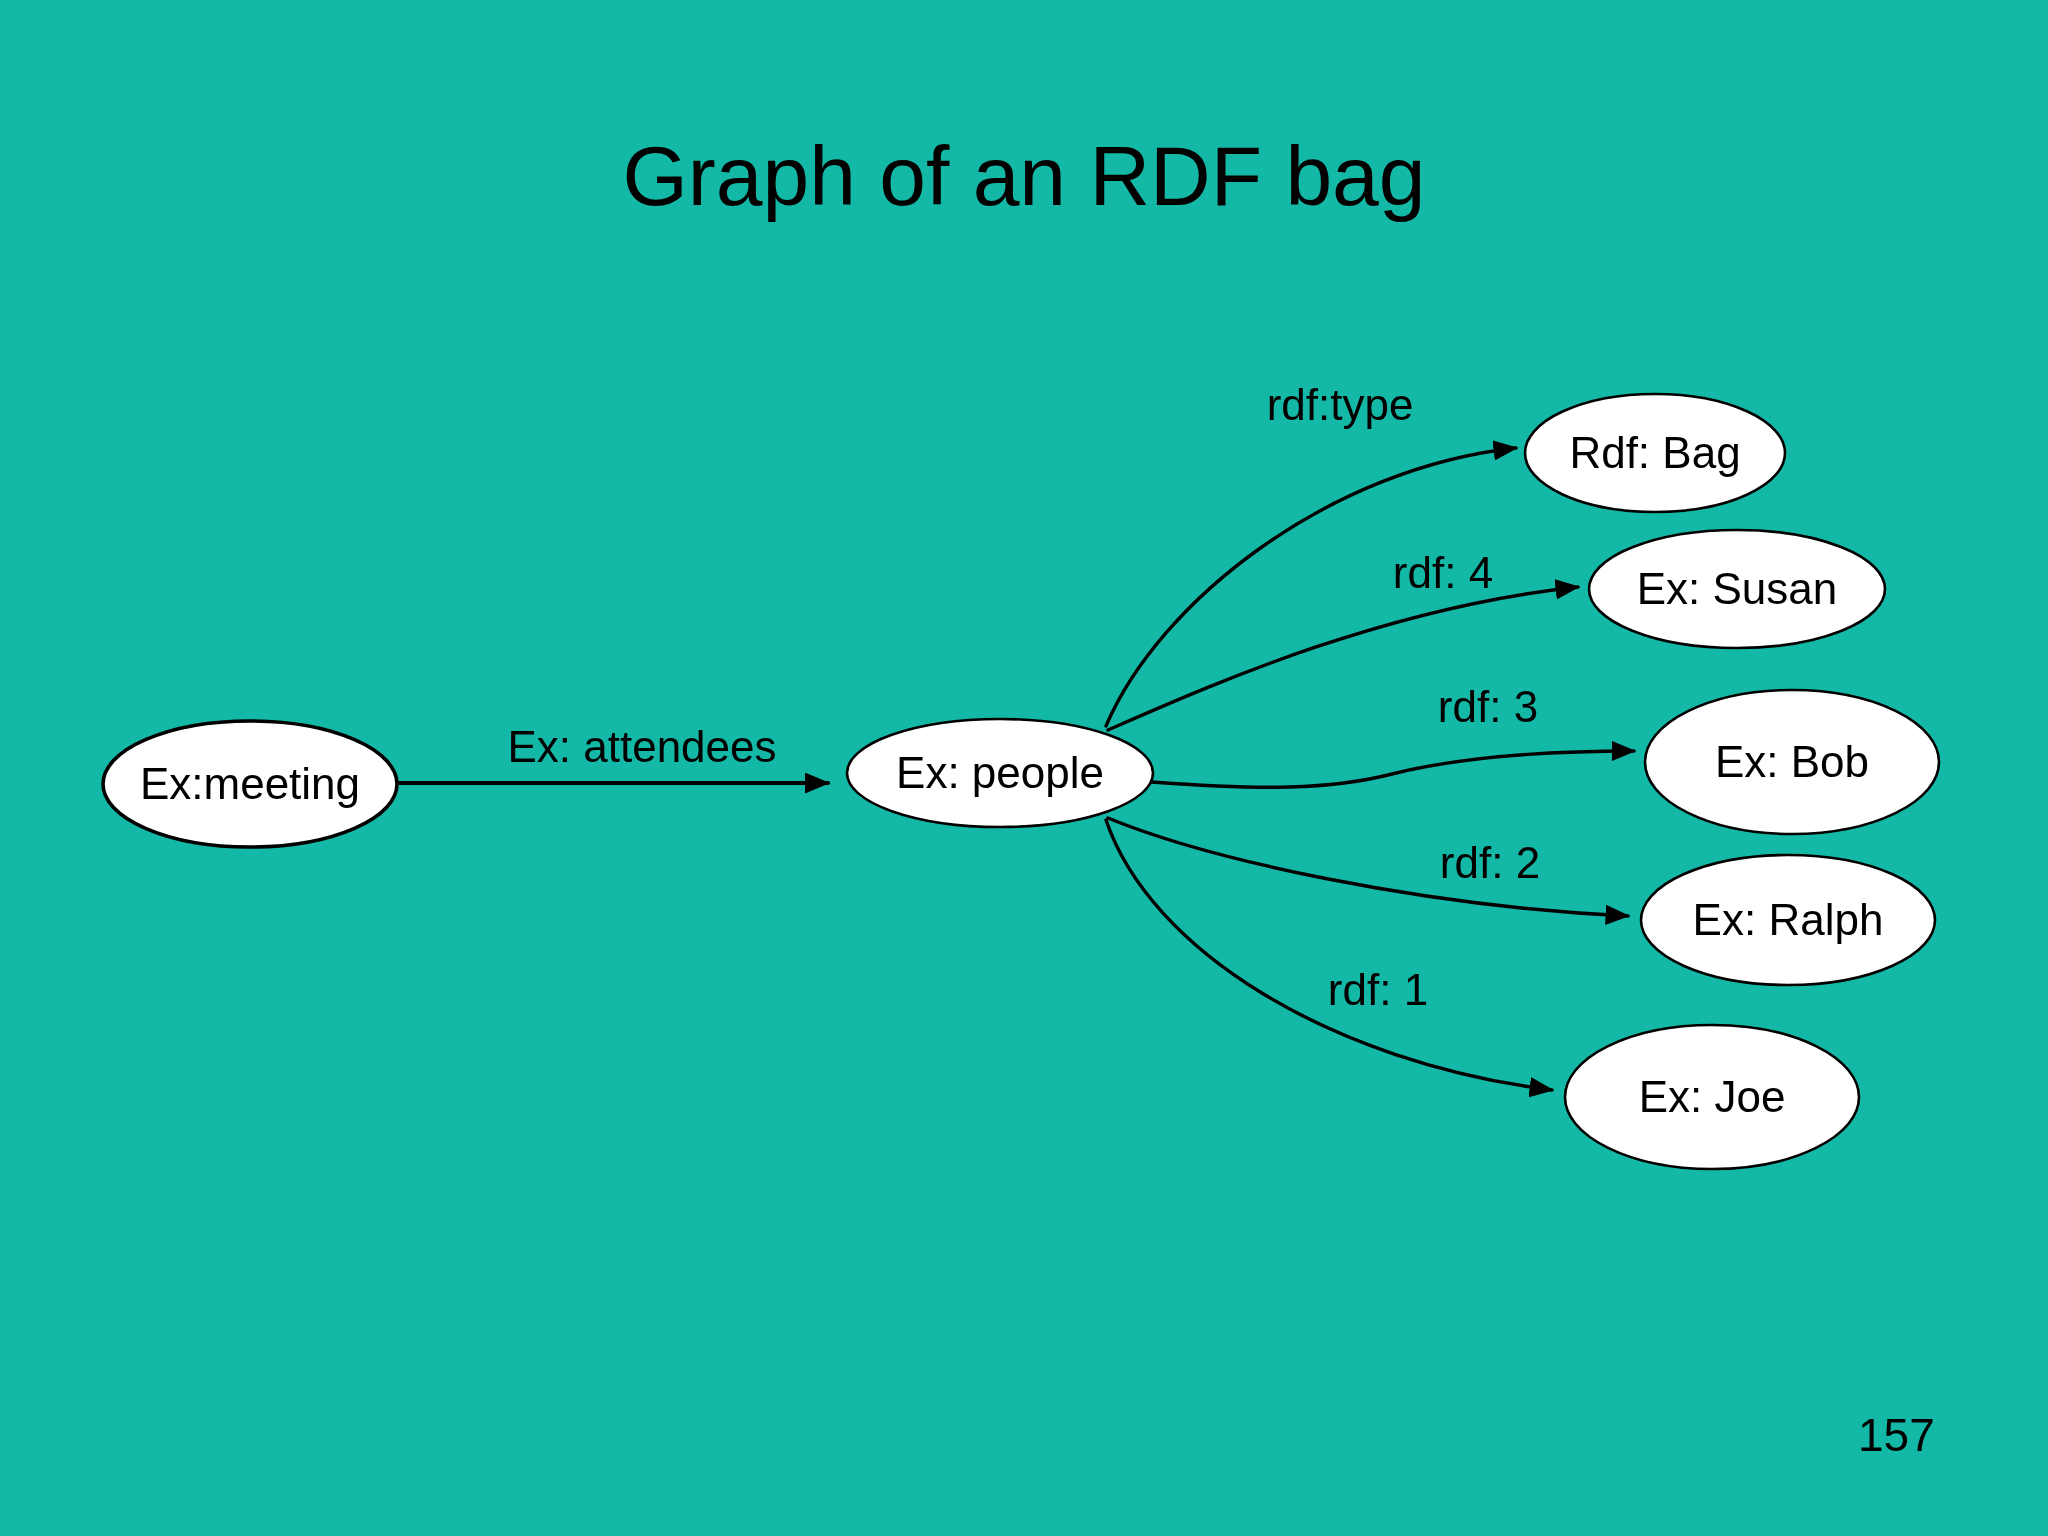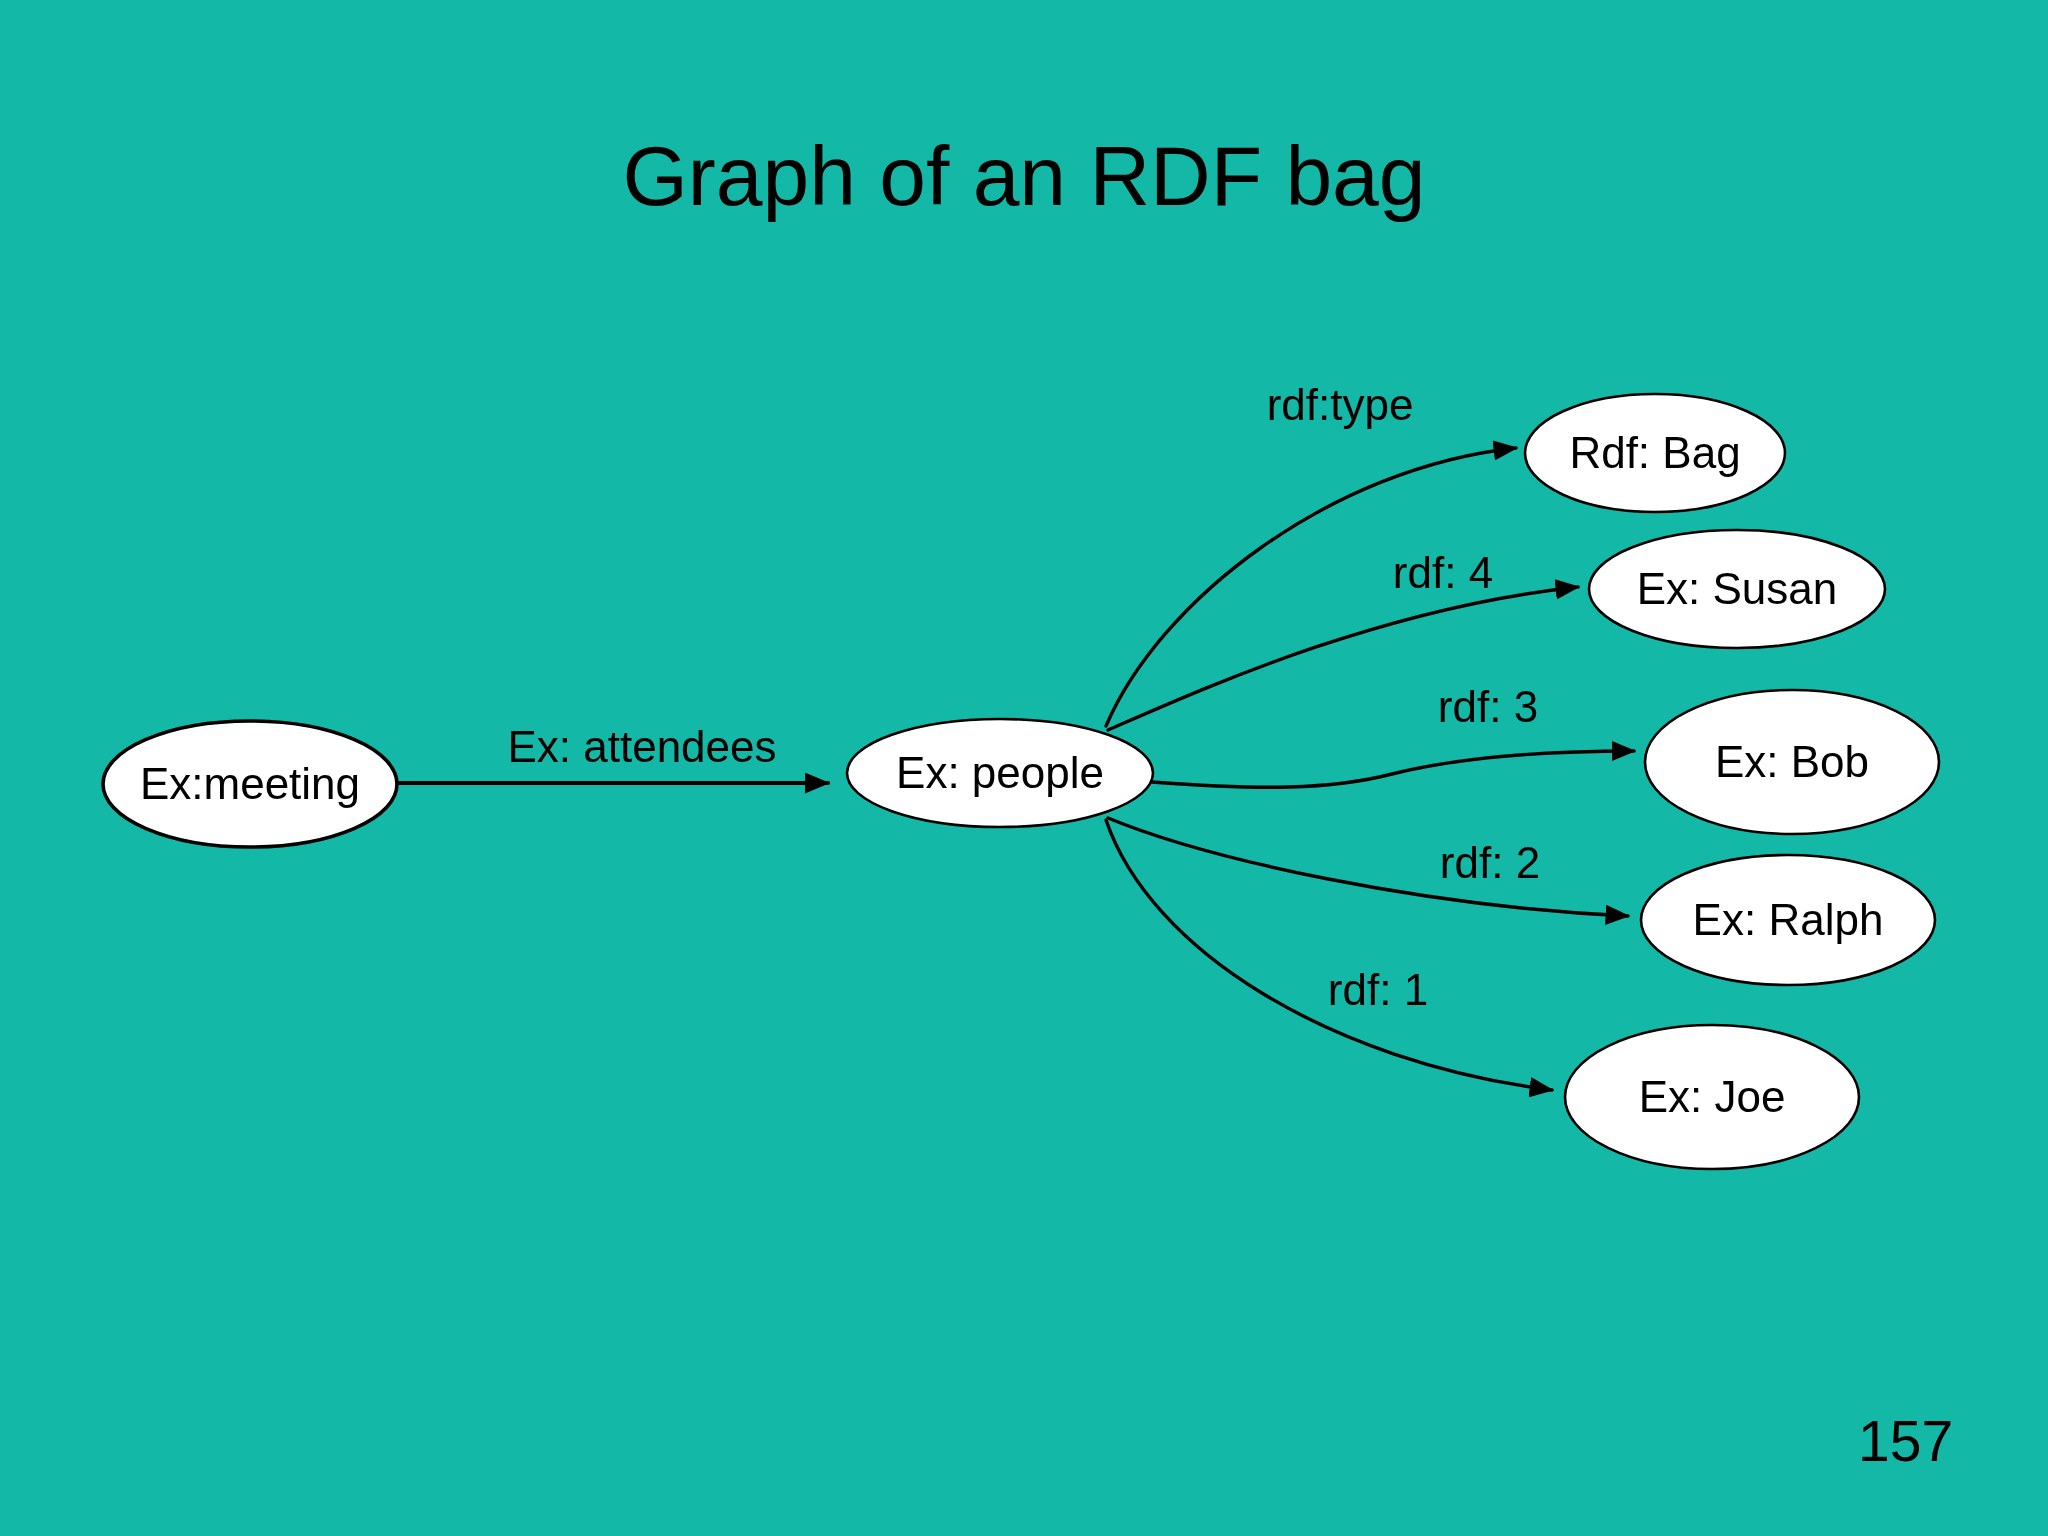--- a/index.html
+++ b/index.html
@@ -70,21 +70,21 @@
     font-size: 44px;
     fill: #000000;
     text-anchor: middle;
     dominant-baseline: alphabetic;
   }
   #page-number {
     position: absolute;
     left: 1858px;
     top: 1408px;
     font-family: "Liberation Sans", sans-serif;
-    font-size: 57px;
+    font-size: 46px;
     color: #000000;
   }
 </style>
 </head>
 <body>
 
 <div id="slide">
 
   <div id="slide-title">Graph of an RDF bag</div>
 

